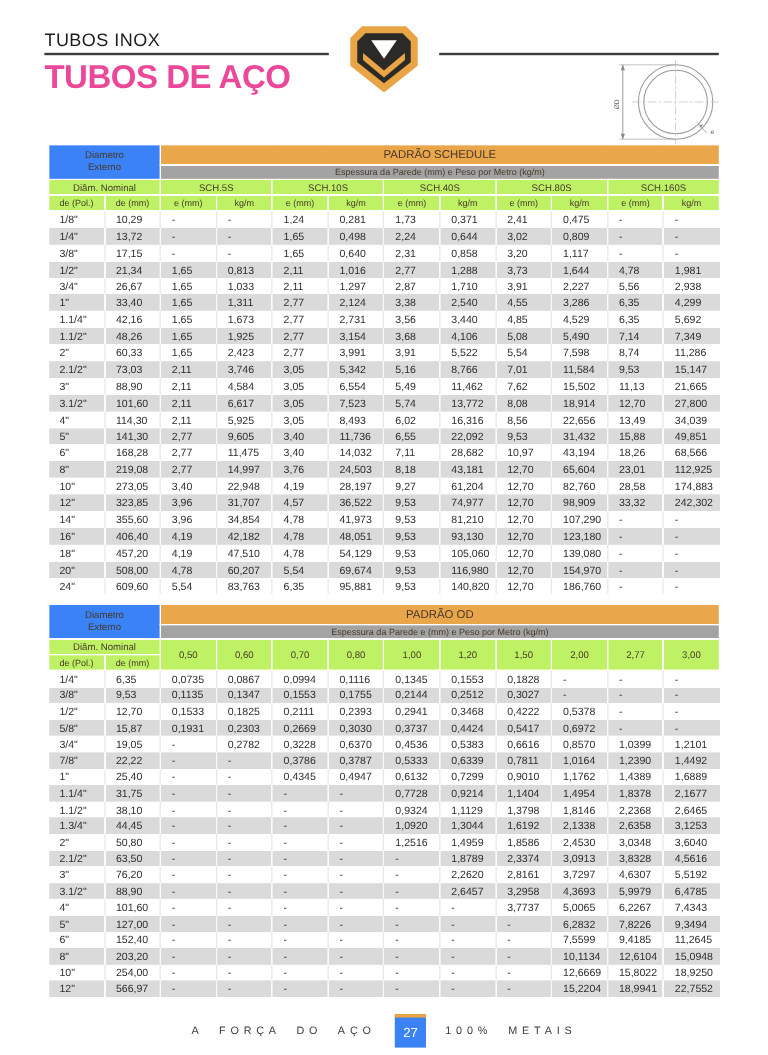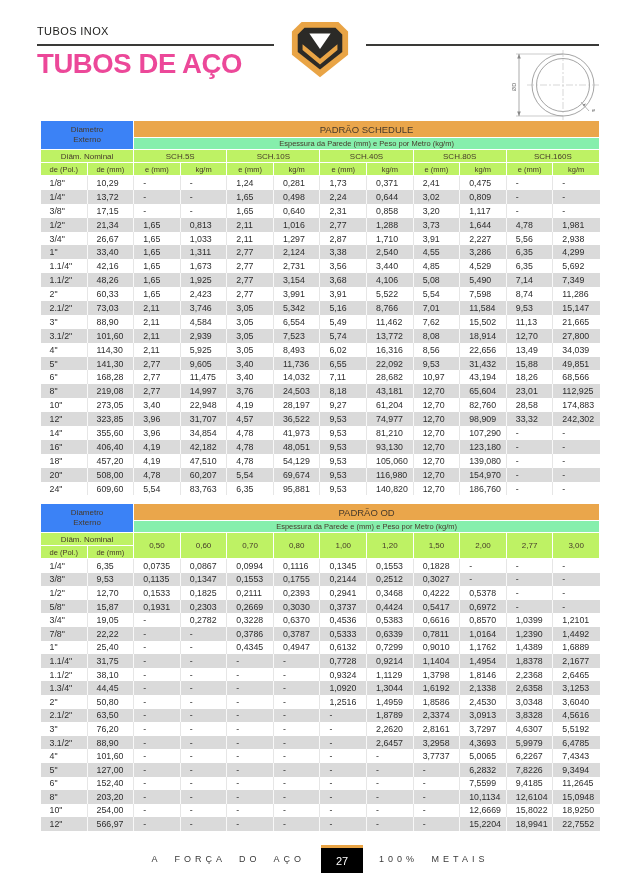--- a/index.html
+++ b/index.html
@@ -1,54 +1,54 @@
 <!DOCTYPE html>
 <html><head>
 <meta charset="utf-8">
 <style>
   html,body{margin:0;padding:0;background:#ffffff;}
   .page{position:relative;width:640px;height:879px;background:#fff;overflow:hidden;
         font-family:"Liberation Sans",sans-serif;color:#1d1d1b;}
 
   
-  .kicker{position:absolute;left:37px;top:25px;font-size:11px;letter-spacing:.4px;color:#1d1d1b;}
+  .kicker{position:absolute;left:37px;top:25px;font-size:15px;letter-spacing:.4px;color:#1d1d1b;}
   .rule{position:absolute;top:44px;height:2px;background:#3a3a38;}
   .rule-left{left:37px;width:237px;}
   .rule-right{left:366px;width:233px;}
   .logo{position:absolute;left:288px;top:19px;}
   .title{position:absolute;left:37px;top:50px;font-size:27.5px;font-weight:800;
          letter-spacing:-.4px;line-height:28px;color:#ec4899;}
   .title .l2{display:block;padding-left:7px;}
   .diagram{position:absolute;left:503px;top:48px;}
 
   
   .t1{position:absolute;left:40px;top:120px;}
   .t2{position:absolute;left:40px;top:503px;}
   table.tbl{border-collapse:collapse;table-layout:fixed;width:560px;}
   table.tbl td{overflow:hidden;white-space:nowrap;}
   
   .tbl thead td{border:1px solid #ffffff;text-align:center;color:#46392a;padding:0;}
   .band-title{background:#EAA64B;font-size:9.5px;height:16px;}
   .corner{background:#3b82f6;font-size:8px;line-height:1.3;white-space:pre-line !important;}
-  .band-sub{background:#86efac;font-size:7.5px;height:11px;}
+  .band-sub{background:#a3a3a3;font-size:7.5px;height:11px;}
   .lt{background:#bef264;font-size:8px;height:12px;}
   .lt.sub{font-size:7.5px;margin-top:33px;}
   
   .tbl tbody td{padding:0 0 0 9px;font-size:8.8px;color:#2d2d2d;
                 border-right:1px solid #e6e6e6;background:#fff;}
   .tbl tbody tr.alt td{background:#dadada;border-right-color:#f8f8f8;}
   .tbl tbody td:last-child{border-right:none;}
   .t1 tbody td{height:13.9px;}
   .t2 tbody td{height:13.6px;}
 
   
   .footer{position:absolute;left:0;top:845px;width:640px;display:flex;
           align-items:center;justify-content:center;gap:16px;}
   .footer .ftxt{font-size:9px;letter-spacing:4px;word-spacing:7px;color:#3a3a3a;}
-  .page-box{width:42px;height:25px;background:#000000;border-top:3px solid #E9A445;
+  .page-box{width:26px;height:25px;background:#3b82f6;border-top:3px solid #E9A445;
             color:#fff;font-size:11px;display:flex;align-items:center;justify-content:center;}
 </style>
 </head>
 <body>
 
 <div class="page">
 
   <div class="kicker">TUBOS INOX</div>
   <div class="rule rule-left"></div>
   <div class="rule rule-right"></div>
@@ -270,21 +270,21 @@
             <td>11,462</td>
             <td>7,62</td>
             <td>15,502</td>
             <td>11,13</td>
             <td>21,665</td>
           </tr>
           <tr class="alt">
             <td>3.1/2"</td>
             <td>101,60</td>
             <td>2,11</td>
-            <td>2,939</td>
+            <td>6,617</td>
             <td>3,05</td>
             <td>7,523</td>
             <td>5,74</td>
             <td>13,772</td>
             <td>8,08</td>
             <td>18,914</td>
             <td>12,70</td>
             <td>27,800</td>
           </tr>
           <tr class="">

